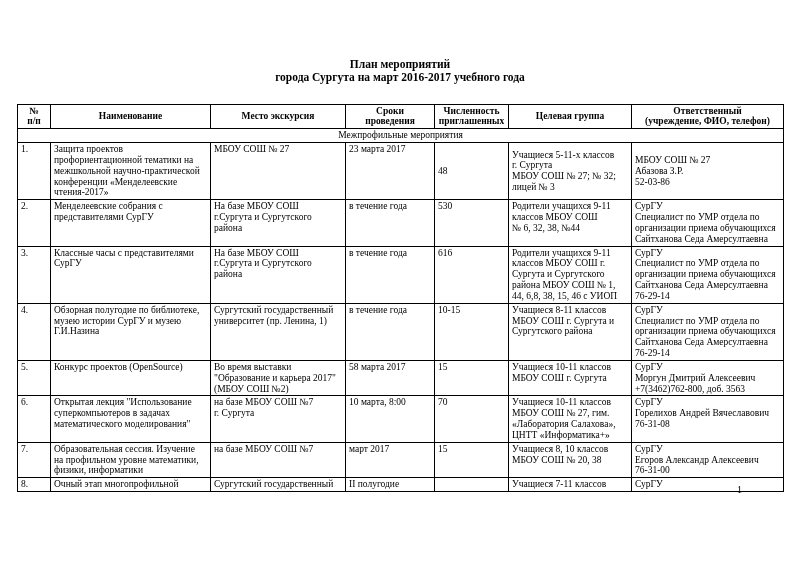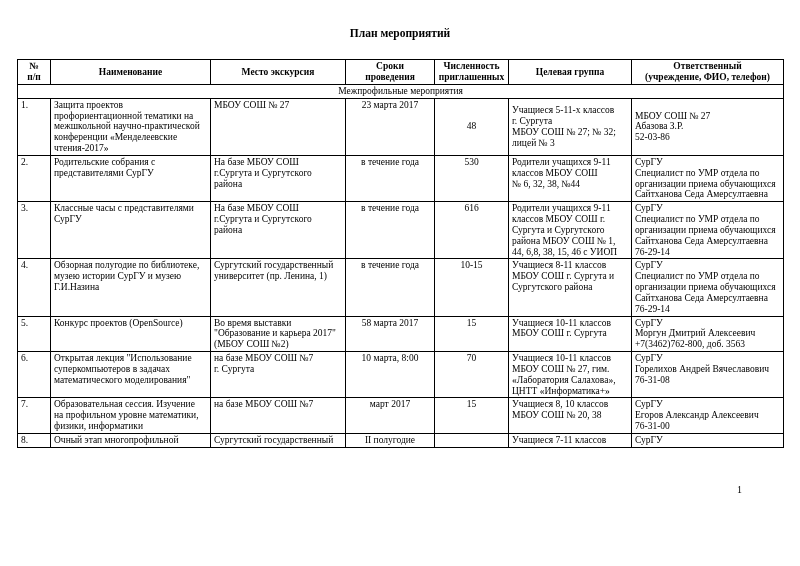--- a/index.html
+++ b/index.html
@@ -9,21 +9,21 @@
     font-family: "Liberation Serif", serif;
     color: #000;
     overflow: hidden;
   }
   .page {
     position: relative;
     width: 800px; height: 566px;
     background: #ffffff;
   }
   .doc-title {
-    padding-top: 27px;
+    padding-top: 58px;
     text-align: center;
     font-weight: bold;
     font-size: 11.5px;
     line-height: 1.16;
   }
   table.events {
     border-collapse: collapse;
     table-layout: fixed;
     width: 766px;
     margin: 19px 0 0 17px;
@@ -44,40 +44,41 @@
     vertical-align: middle;
     height: 24px;
     padding: 1px 2px;
   }
   tr.section-row td {
     text-align: center;
     font-weight: normal;
     vertical-align: middle;
   }
   td.col-num { text-align: left; }
-  td.col-dates, td.col-count { text-align: center; }
+  td.col-dates, td.col-count { }
   td.col-name, td.col-place, td.col-target, td.col-responsible { text-align: left; }
   
   tbody tr:nth-child(2) td:nth-child(5),
   tbody tr:nth-child(2) td:nth-child(6),
   tbody tr:nth-child(2) td:nth-child(7) { vertical-align: middle; }
   .page-number {
     position: absolute;
     top: 484px;
     left: 737px;
     font-size: 10px;
   }
 </style>
 </head>
 <body>
 
 <div class="page">
 
   <div class="doc-title">
     <div>План мероприятий</div>
+    <div>города Сургута на март 2016-2017 учебного года</div>
   </div>
 
   <table class="events">
     <colgroup>
       <col style="width:33px">
       <col style="width:160px">
       <col style="width:135px">
       <col style="width:89px">
       <col style="width:74px">
       <col style="width:123px">
@@ -115,21 +116,21 @@
           <td class="col-target">Учащиеся 5-11-х классов
 г. Сургута
 МБОУ СОШ № 27; № 32;
 лицей № 3</td>
           <td class="col-responsible">МБОУ СОШ № 27
 Абазова З.Р.
 52-03-86</td>
         </tr>
         <tr>
           <td class="col-num">2.</td>
-          <td class="col-name">Родительские собрания с
+          <td class="col-name">Менделеевские собрания с
 представителями СурГУ</td>
           <td class="col-place">На базе МБОУ СОШ
 г.Сургута и Сургутского
 района</td>
           <td class="col-dates">в течение года</td>
           <td class="col-count">530</td>
           <td class="col-target">Родители учащихся 9-11
 классов МБОУ СОШ
 № 6, 32, 38, №44</td>
           <td class="col-responsible">СурГУ

